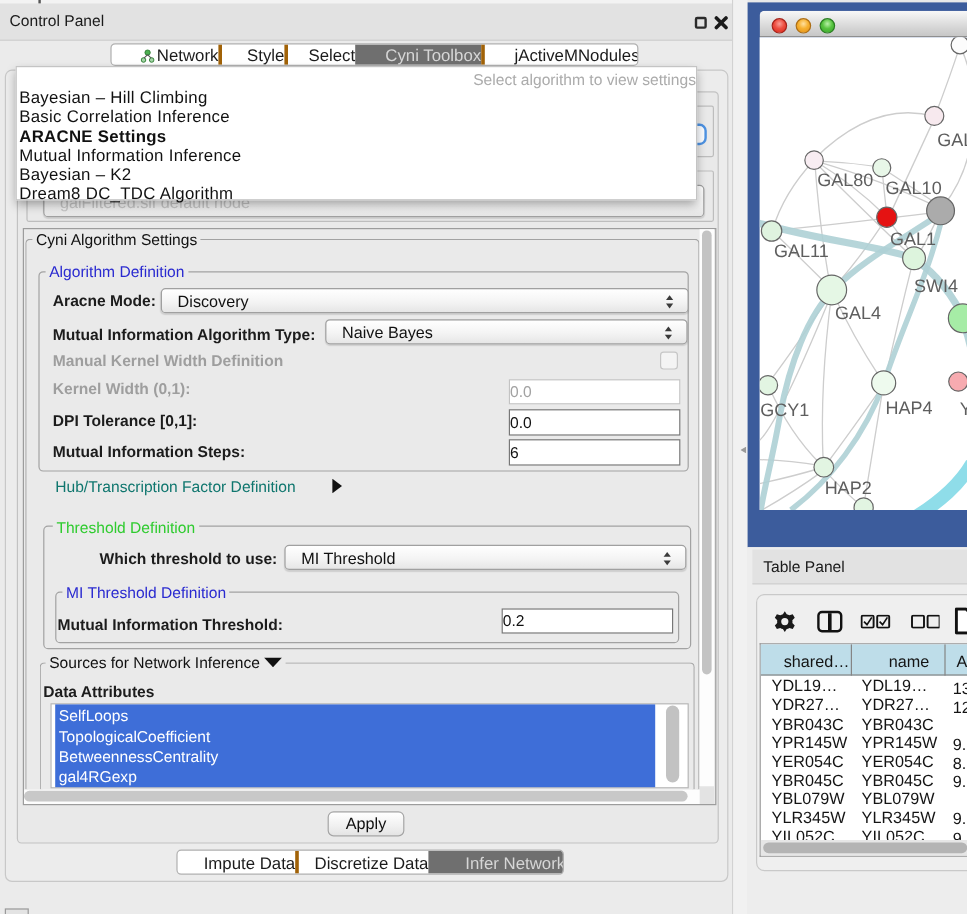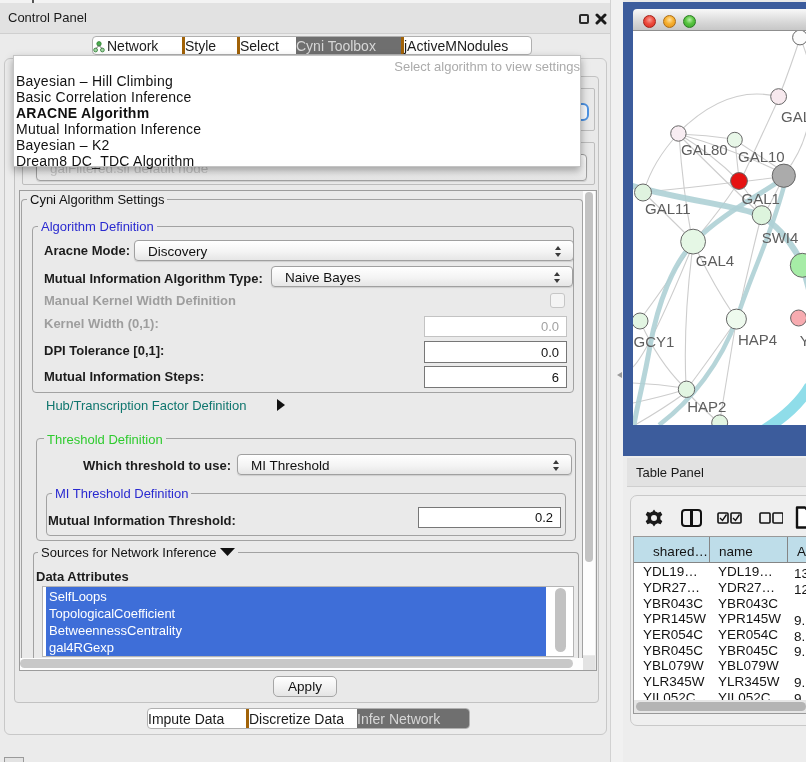--- a/index.html
+++ b/index.html
@@ -6,22 +6,22 @@
 body{width:806px;height:762px;position:relative;overflow:hidden;background:#e9e9e9;font-family:"Liberation Sans",sans-serif}
 .abs{position:absolute}
 .nw{white-space:nowrap}
 .lbl{position:absolute;font:bold 13px "Liberation Sans",sans-serif;color:#1c1c1c;white-space:nowrap}
 .rlbl{position:absolute;font:13px "Liberation Sans",sans-serif;color:#0f766e;white-space:nowrap}
 .dis{color:#9e9e9e}
 .grp{position:absolute;border:1px solid #a2a2a2;border-radius:4px}
 .gt{position:absolute;background:#eaeaea;padding:0 3px;font:13px "Liberation Sans",sans-serif;white-space:nowrap}
 .combo{position:absolute;border:1px solid #a0a0a0;border-radius:4px;background:linear-gradient(#ffffff,#f4f4f4 55%,#e6e6e6);box-shadow:0 1px 1px rgba(0,0,0,.12);font:13.5px "Liberation Sans",sans-serif;color:#111}
 .combo .tx{position:absolute;left:13px;top:3px;white-space:nowrap}
-.fld{position:absolute;background:#fff;font:13px "Liberation Sans",sans-serif;color:#111;text-align:right;box-sizing:border-box}
-.seg{position:absolute;top:0;height:100%;text-align:left;box-sizing:border-box}
+.fld{position:absolute;background:#fff;font:13px "Liberation Sans",sans-serif;color:#111;text-align:left;box-sizing:border-box}
+.seg{position:absolute;top:0;height:100%;text-align:right;box-sizing:border-box}
 .segsel{background:#6f6f6f;color:#d6d6d6}
 .sep{border-left:3px solid #a16207}
 .pitem{position:absolute;left:2px;font:14px "Liberation Sans",sans-serif;color:#111;white-space:nowrap;letter-spacing:.25px}
 .trow{position:absolute;font:13.5px "Liberation Sans",sans-serif;color:#141414;white-space:nowrap}
 .carr{position:absolute;right:10px;top:5px;width:9px;height:11px}
 .carr::before{content:"";position:absolute;top:0;left:1px;border-left:3.5px solid transparent;border-right:3.5px solid transparent;border-bottom:4px solid #3a3a3a}
 .carr::after{content:"";position:absolute;bottom:0;left:1px;border-left:3.5px solid transparent;border-right:3.5px solid transparent;border-top:4px solid #3a3a3a}
 .nlab{font:15px "Liberation Sans",sans-serif;fill:#5e5e5e}
 </style>
 </head>
@@ -143,21 +143,21 @@
   <div class="seg sep" style="left:89px;width:55px;line-height:18px">Style</div>
   <div class="seg sep" style="left:144px;width:59px;line-height:18px">Select</div>
   <div class="seg segsel" style="left:203px;width:105px;line-height:18px">Cyni Toolbox</div>
   <div class="seg sep" style="left:308px;width:132px;line-height:18px">jActiveMNodules</div>
 </div>
 
 <div class="abs" id="popup" style="left:13px;top:55px;width:568px;height:112px;background:#fff;border:1px solid #c4c4c4;box-shadow:0 4px 8px rgba(0,0,0,.35);box-sizing:border-box">
   <div class="abs nw" style="left:0;right:0;top:3px;text-align:right;font-size:13px;color:#ababab">Select algorithm to view settings</div>
   <div class="pitem" style="top:17px">Bayesian – Hill Climbing</div>
   <div class="pitem" style="top:33px">Basic Correlation Inference</div>
-  <div class="pitem" style="top:49px;font-weight:bold">ARACNE Algorithm</div>
+  <div class="pitem" style="top:49px;font-weight:bold">ARACNE Settings</div>
   <div class="pitem" style="top:65px">Mutual Information Inference</div>
   <div class="pitem" style="top:81px">Bayesian – K2</div>
   <div class="pitem" style="top:97px">Dream8 DC_TDC Algorithm</div>
 </div>
 
 <div class="abs" style="left:611px;top:0;width:12px;height:762px;background:#f1f1f1"></div>
 <div class="abs" style="left:617px;top:372px;width:5px;height:6px;background:#9a9a9a;clip-path:polygon(0 50%,100% 0,100% 100%)"></div>
 
 <div class="abs" id="netwin" style="left:623px;top:2px;width:183px;height:454px;background:#3c5c9c"></div>
 <div class="abs" style="left:633px;top:9px;width:173px;height:21px;background:linear-gradient(#f8f8f8,#d4d4d4 70%,#c7c7c7);border-bottom:1px solid #8f8f8f;border-top-left-radius:4px"></div>
@@ -266,21 +266,21 @@
   <svg class="abs" style="left:795px;top:506px" width="18" height="23" viewBox="0 0 18 23">
       <path d="M2 1.5 H10 L16 7.5 V21.5 H2 Z" fill="#fff" stroke="#111" stroke-width="2.4" stroke-linejoin="round"></path>
     </svg>
 
   <div class="abs" style="left:633px;top:536px;width:173px;height:178px;background:#fff;border:1px solid #999;border-right:none;box-sizing:border-box"></div>
 
   <div class="abs" style="left:634px;top:537px;width:172px;height:26px;background:#bedde9;border-bottom:1px solid #858585;box-sizing:border-box"></div>
   <div class="abs" style="left:709px;top:537px;width:1px;height:26px;background:#858585"></div>
   <div class="abs" style="left:787px;top:537px;width:1px;height:26px;background:#858585"></div>
   <div class="trow" style="left:643px;top:544px;width:75px;text-align:center">shared…</div>
-  <div class="trow" style="left:719px;top:544px;width:77px;">name</div>
+  <div class="trow" style="left:719px;top:544px;width:77px;text-align:center">name</div>
   <div class="trow" style="left:797px;top:544px">A</div>
 
   <div class="trow" style="left:643px;top:564px">YDL19…</div>
     <div class="trow" style="left:718px;top:564px">YDL19…</div>
     <div class="trow" style="left:794px;top:566px">13</div>
   <div class="trow" style="left:643px;top:580px">YDR27…</div>
     <div class="trow" style="left:718px;top:580px">YDR27…</div>
     <div class="trow" style="left:794px;top:582px">12</div>
   <div class="trow" style="left:643px;top:596px">YBR043C</div>
     <div class="trow" style="left:718px;top:596px">YBR043C</div>

